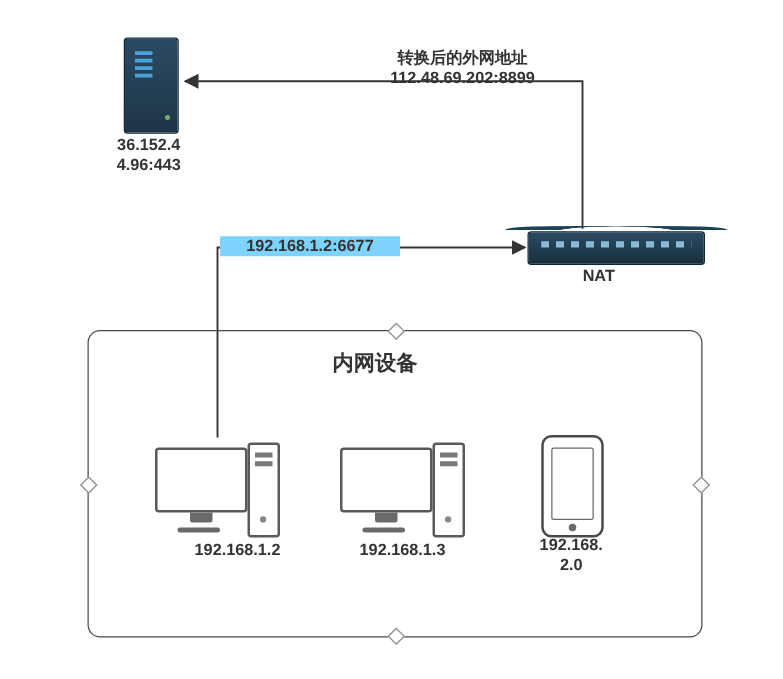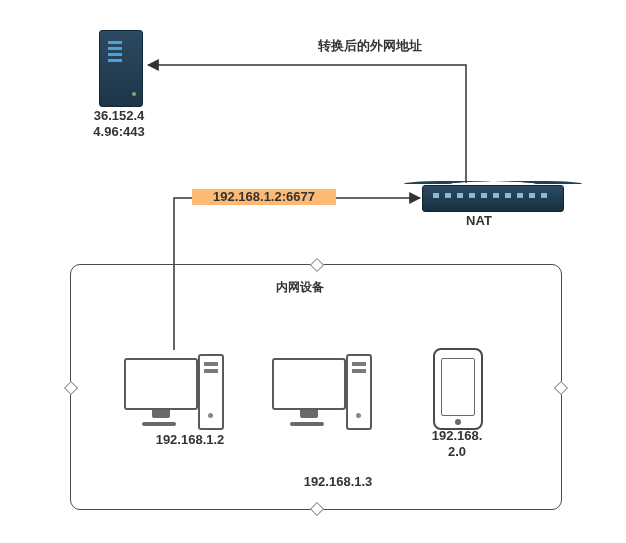--- a/index.html
+++ b/index.html
@@ -184,46 +184,47 @@
 </svg>
 
 <div class="server"></div>
 <div class="label" style="left:84px; top:108px; width:70px;">
   <span>36.152.4</span><br>
   <span>4.96:443</span>
 </div>
 
 <div class="label" style="left:290px; top:38px; width:160px;">
   <span>转换后的外网地址</span><br>
+  <span>112.48.69.202:8899</span>
 </div>
 
 <div class="nat"></div>
 <div class="label" style="left:454px; top:213px; width:50px;">NAT</div>
 
-<div class="label" style="left:192px; top:189px; width:140px; background:#fdba74; padding:0 2px;">192.168.1.2:6677</div>
+<div class="label" style="left:176px; top:189px; width:140px; background:#7dd3fc; padding:0 2px;">192.168.1.2:6677</div>
 
 <div class="lan-box">
   <div class="handle" style="left:-5px; top:118px;"></div>
   <div class="handle" style="right:-5px; top:118px;"></div>
   <div class="handle" style="left:241px; top:-5px;"></div>
   <div class="handle" style="left:241px; bottom:-5px;"></div>
 </div>
-<div class="label" style="left:240px; top:280px; width:120px; font-size:12px;">内网设备</div>
+<div class="label" style="left:240px; top:280px; width:120px; font-size:17px;">内网设备</div>
 
 <div class="pc" style="left:124px; top:354px;">
   <div class="monitor"></div>
     <div class="stand"></div>
     <div class="tower"></div>
 </div>
 <div class="label" style="left:140px; top:432px; width:100px;">192.168.1.2</div>
 
 <div class="pc" style="left:272px; top:354px;">
   <div class="monitor"></div>
     <div class="stand"></div>
     <div class="tower"></div>
 </div>
-<div class="label" style="left:288px; top:432px; width:100px;margin-top:42px;">192.168.1.3</div>
+<div class="label" style="left:272px; top:432px; width:100px;">192.168.1.3</div>
 
 <div class="phone" style="left:433px; top:348px;"></div>
 <div class="label" style="left:417px; top:428px; width:80px;text-align:center;">
   <span>192.168.</span><br>
   <span>2.0</span>
 </div>
 
 </body></html>

